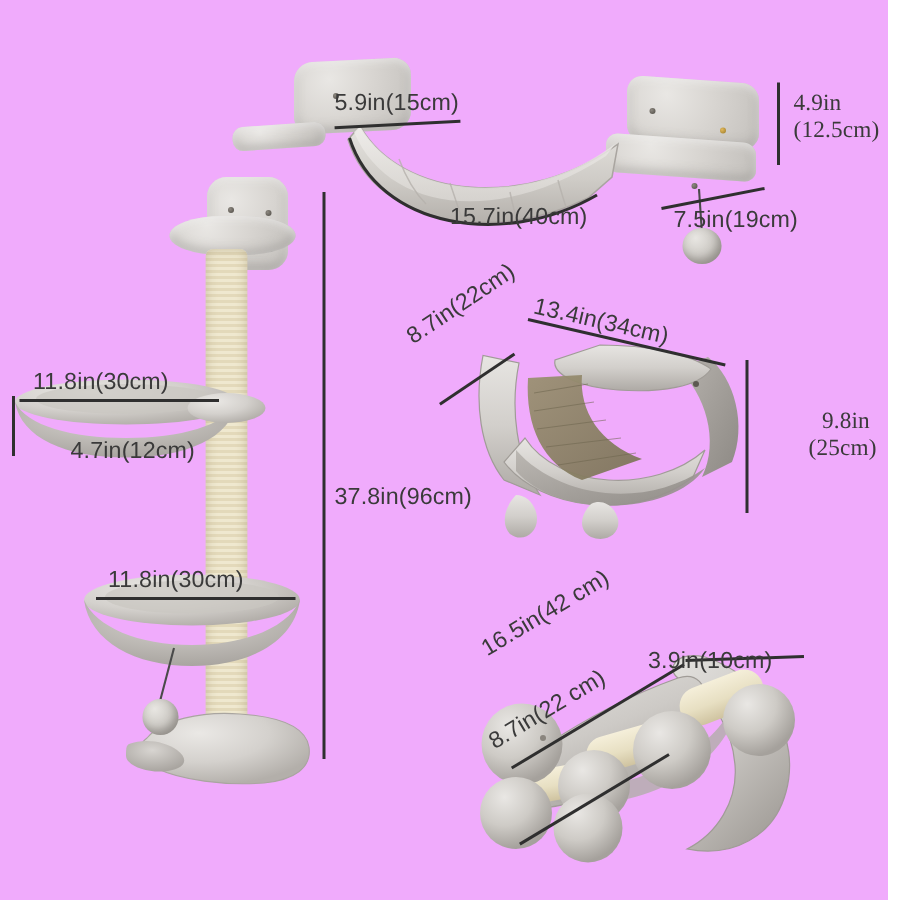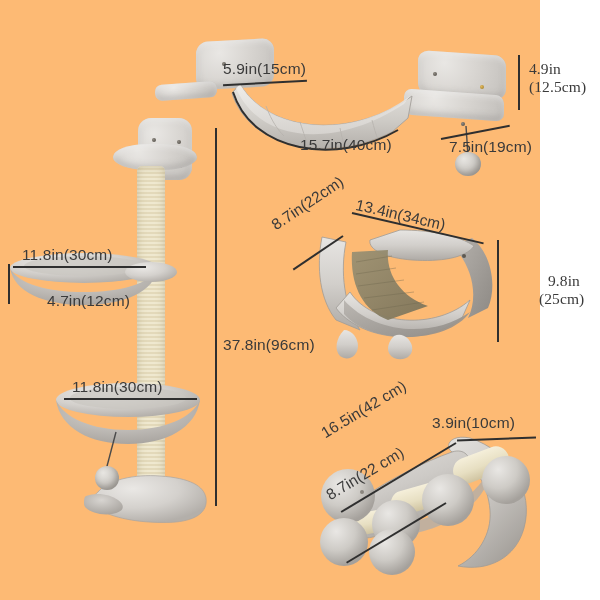--- a/index.html
+++ b/index.html
@@ -1,18 +1,18 @@
 <!DOCTYPE html>
 <html><head>
 <meta charset="utf-8">
 <style>
   html,body{margin:0;padding:0;background:#fff;}
   body{width:600px;height:600px;overflow:hidden;
        font-family:"Liberation Sans","DejaVu Sans",sans-serif;color:#333;}
-  #stage{position:relative;width:540px;height:600px;background:#fdba74;}
+  #stage{position:relative;width:592px;height:600px;background:#f0abfc;}
 
   .dim{position:absolute;white-space:nowrap;color:#3a3a3a;
        font-size:15.5px;letter-spacing:.1px;line-height:1.12;}
   .dim.two{line-height:1.15;font-family:Liberation Serif, serif;}
 
   .rule{position:absolute;background:#2f2f2f;}
   .vrule{width:2px;}
   .hrule{height:2px;}
 
   svg.ov{position:absolute;left:0;top:0;width:600px;height:600px;
@@ -157,21 +157,21 @@
     <div class="rule hrule" style="left:13px;top:266px;width:133px;"></div>
     <div class="dim" style="left:22px;top:246px;">11.8in(30cm)</div>
 
     <div class="rule vrule" style="left:8px;top:264px;height:40px;"></div>
     <div class="dim" style="left:10px;top:292px;margin-left:37px;">4.7in(12cm)</div>
 
     <div class="rule hrule" style="left:64px;top:398px;width:133px;"></div>
     <div class="dim" style="left:72px;top:378px;">11.8in(30cm)</div>
 
     <div class="rule vrule" style="left:215px;top:128px;height:378px;"></div>
-    <div class="dim" style="left:223px;top:336px;">37.8in(96cm)</div>
+    <div class="dim" style="left:223px;top:323px;">37.8in(96cm)</div>
   </div>
 
   <div>
 
     <svg class="ov">
       <defs>
         <linearGradient id="gCradle" x1="0" y1="0" x2="0" y2="1">
           <stop offset="0%" stop-color="#e7e5e2"></stop>
           <stop offset="50%" stop-color="#d2cfcb"></stop>
           <stop offset="100%" stop-color="#aeaaa5"></stop>
@@ -284,16 +284,16 @@
                 transform:rotate(-31deg);transform-origin:right center;"></div>
     <div class="dim" style="left:327px;top:424px;transform:rotate(-31deg);
                 transform-origin:left bottom;">16.5in(42 cm)</div>
 
     <div class="rule hrule" style="left:330px;top:502px;width:116px;
                 transform:rotate(-31deg);transform-origin:right center;"></div>
     <div class="dim" style="left:332px;top:486px;transform:rotate(-31deg);
                 transform-origin:left bottom;">8.7in(22 cm)</div>
 
     <div class="rule hrule" style="left:457px;top:438px;width:79px;transform:rotate(-2deg);"></div>
-    <div class="dim" style="left:432px;top:414px;">3.9in(10cm)</div>
+    <div class="dim" style="left:432px;top:432px;">3.9in(10cm)</div>
   </div>
 
 </div>
 
 </body></html>

